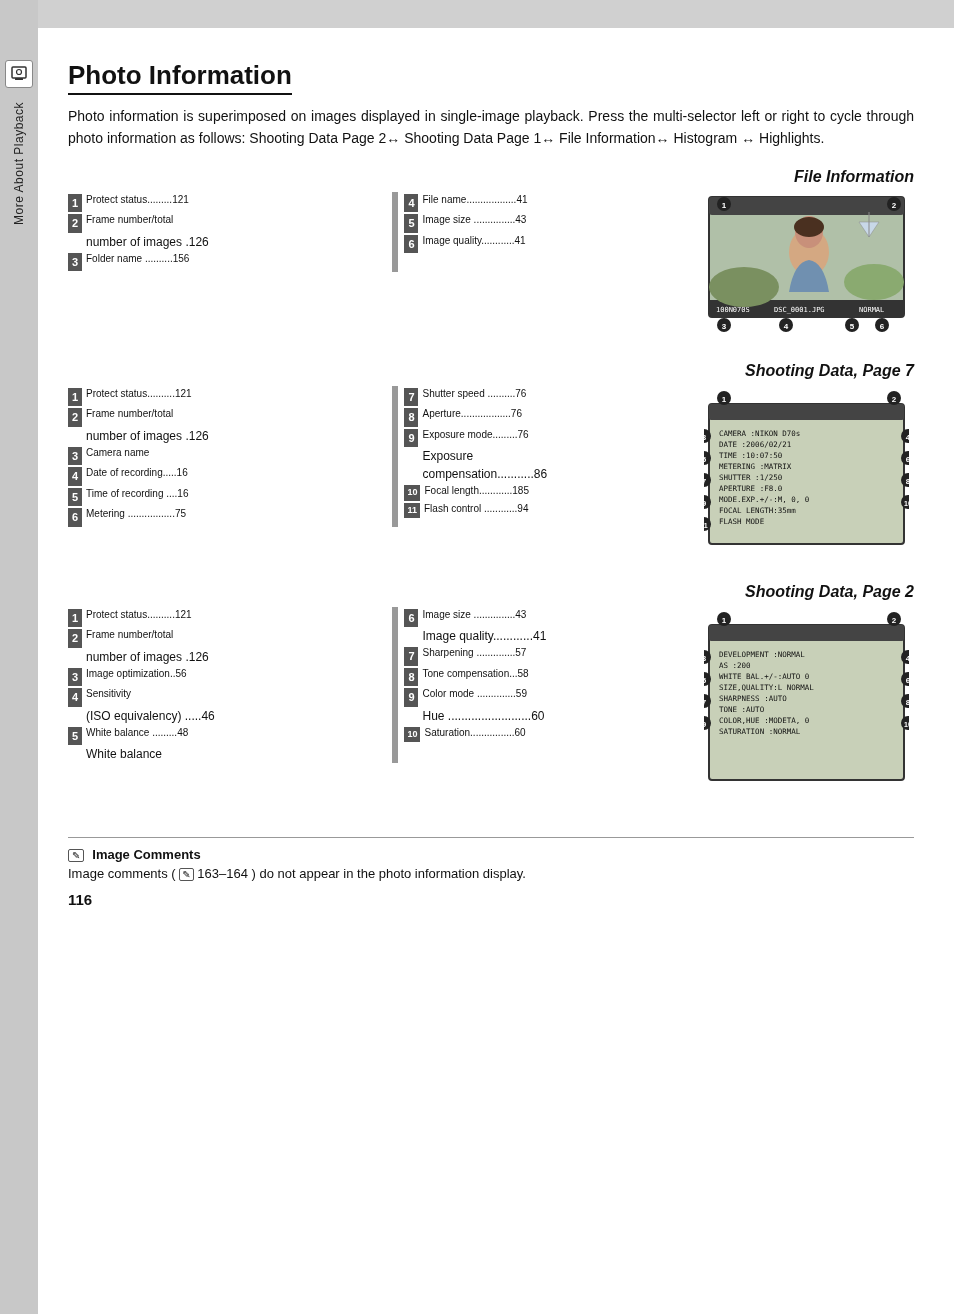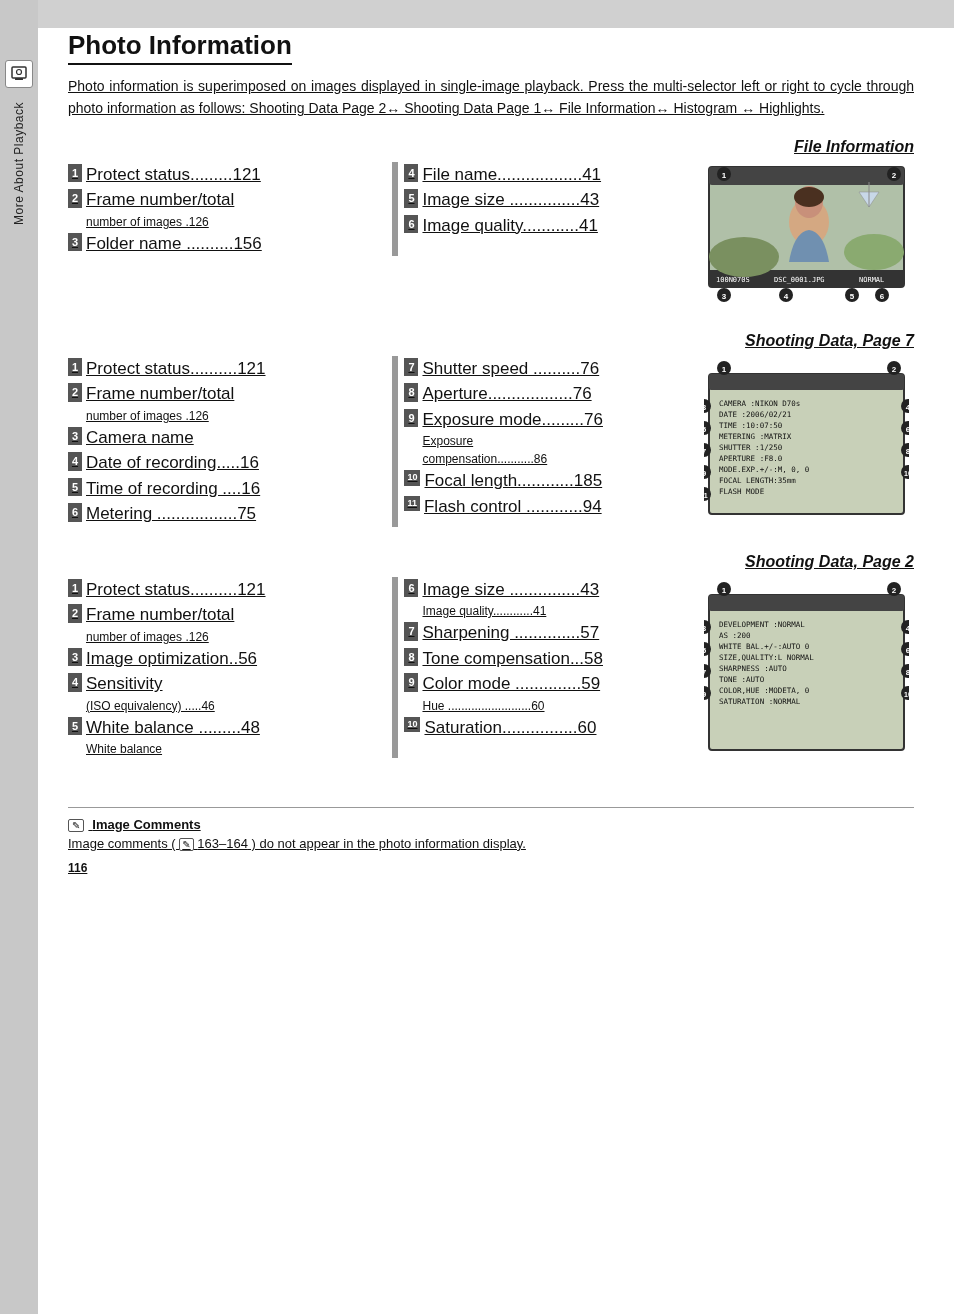--- a/index.html
+++ b/index.html
@@ -63,21 +63,21 @@
 
     
     .top-bar {
       position: absolute;
       top: 0; left: 0; right: 0;
       height: 28px;
       background: #d0d0d0;
     }
 
     .content-body {
-      text-decoration: underline;
+      margin-top: 30px;
     }
 
     
     .main-title {
       font-size: 26px;
       font-weight: bold;
       border-bottom: 2px solid #111;
       display: inline-block;
       margin-bottom: 10px;
       padding-bottom: 2px;
@@ -131,21 +131,21 @@
       font-size: 11px;
       padding: 1px 3px;
       margin-right: 4px;
       margin-top: 2px;
       text-align: center;
       flex-shrink: 0;
     }
 
     .item-text {
       flex: 1;
-      font-size: 17px;
+      font-size: 10px;
       line-height: 1.5;
     }
 
     .item-indent {
       padding-left: 18px;
       font-size: 12px;
       line-height: 1.5;
     }
 
     
@@ -170,21 +170,21 @@
     .note-icon {
       display: inline-block;
       border: 1px solid #555;
       border-radius: 2px;
       padding: 0 3px;
       font-size: 10px;
       margin-right: 4px;
     }
 
     .page-number {
-      font-size: 12px;
+      font-size: 15px;
       font-weight: bold;
       margin-top: 10px;
     }
 
     .divider-col {
       width: 6px;
       background: #999;
       min-height: 80px;
       margin: 0 6px;
       align-self: stretch;

